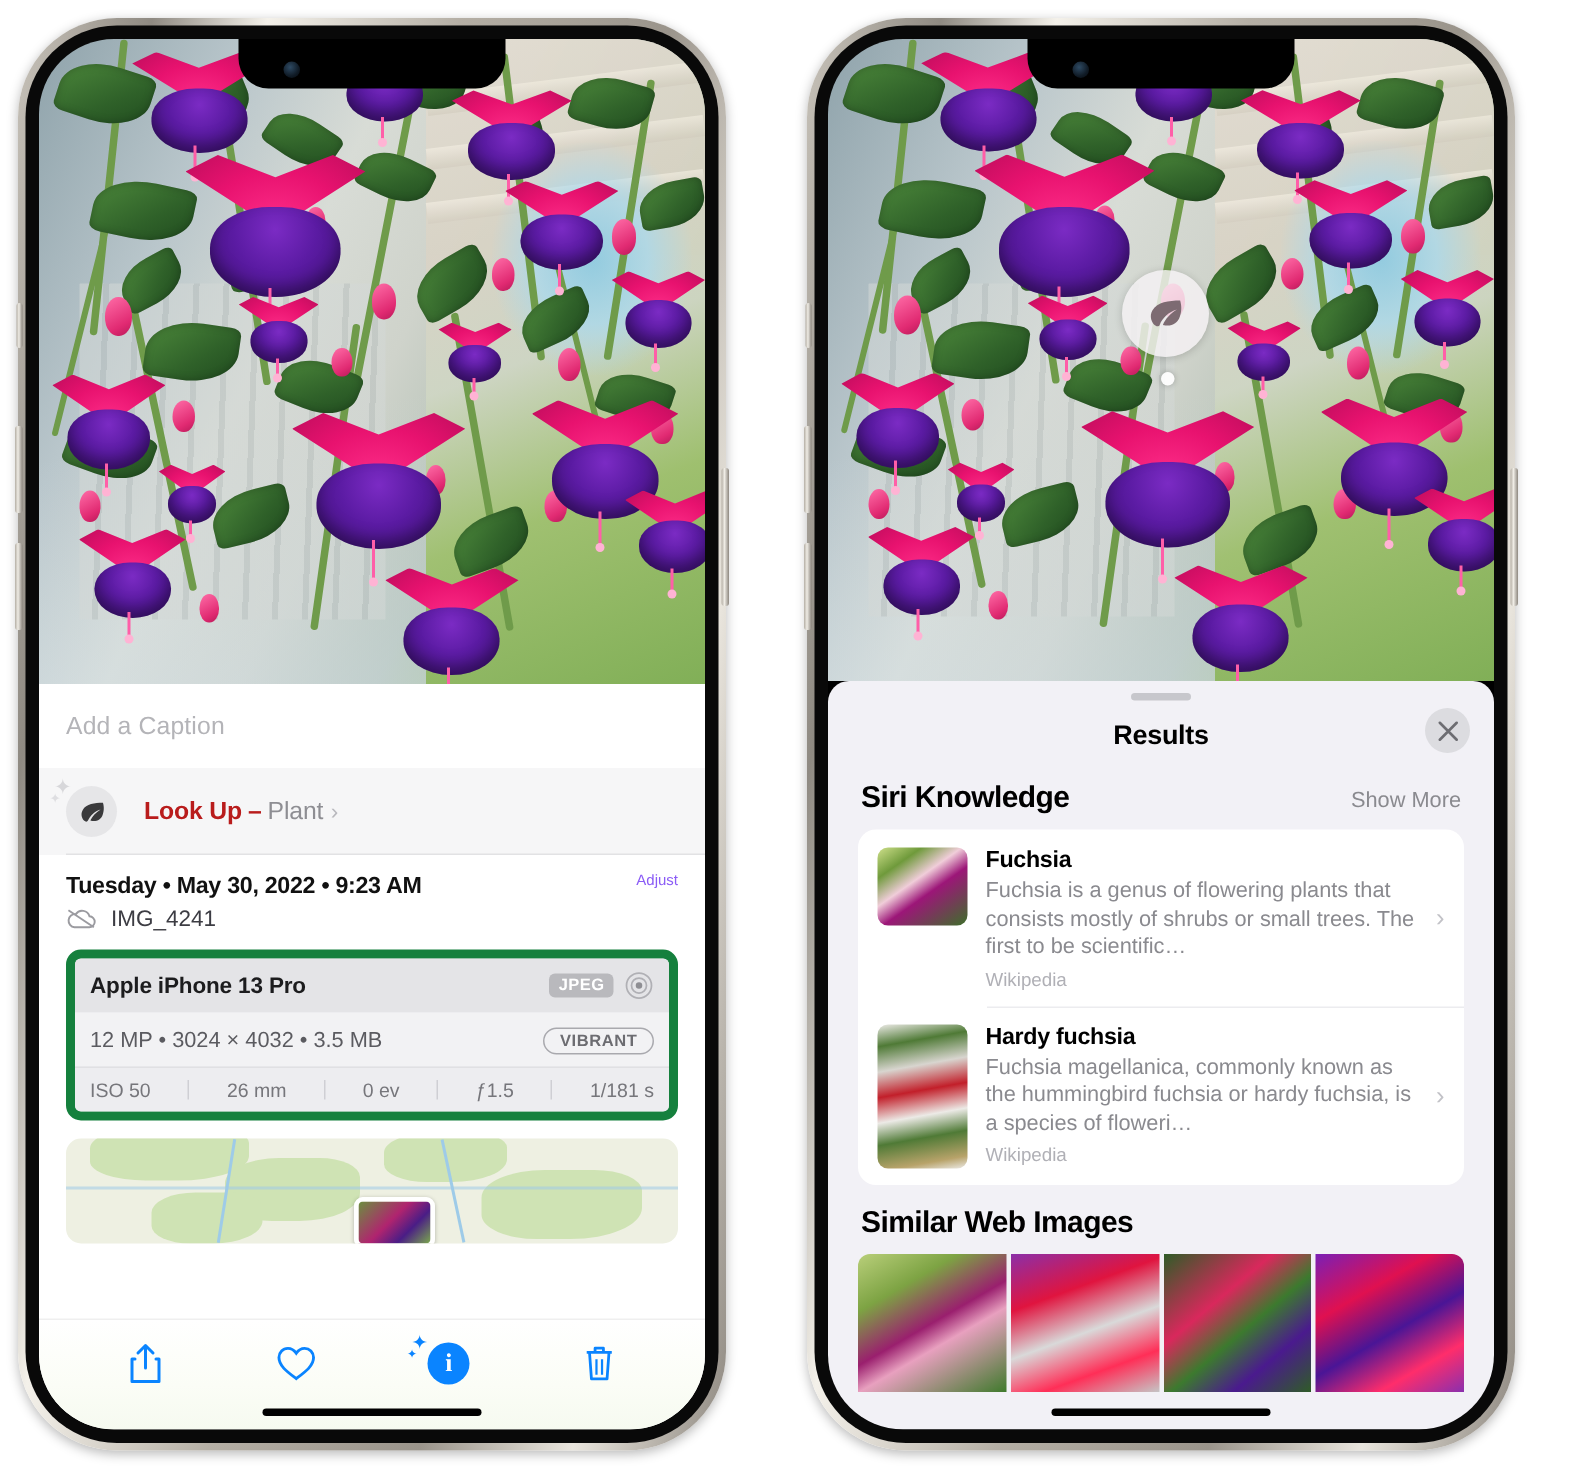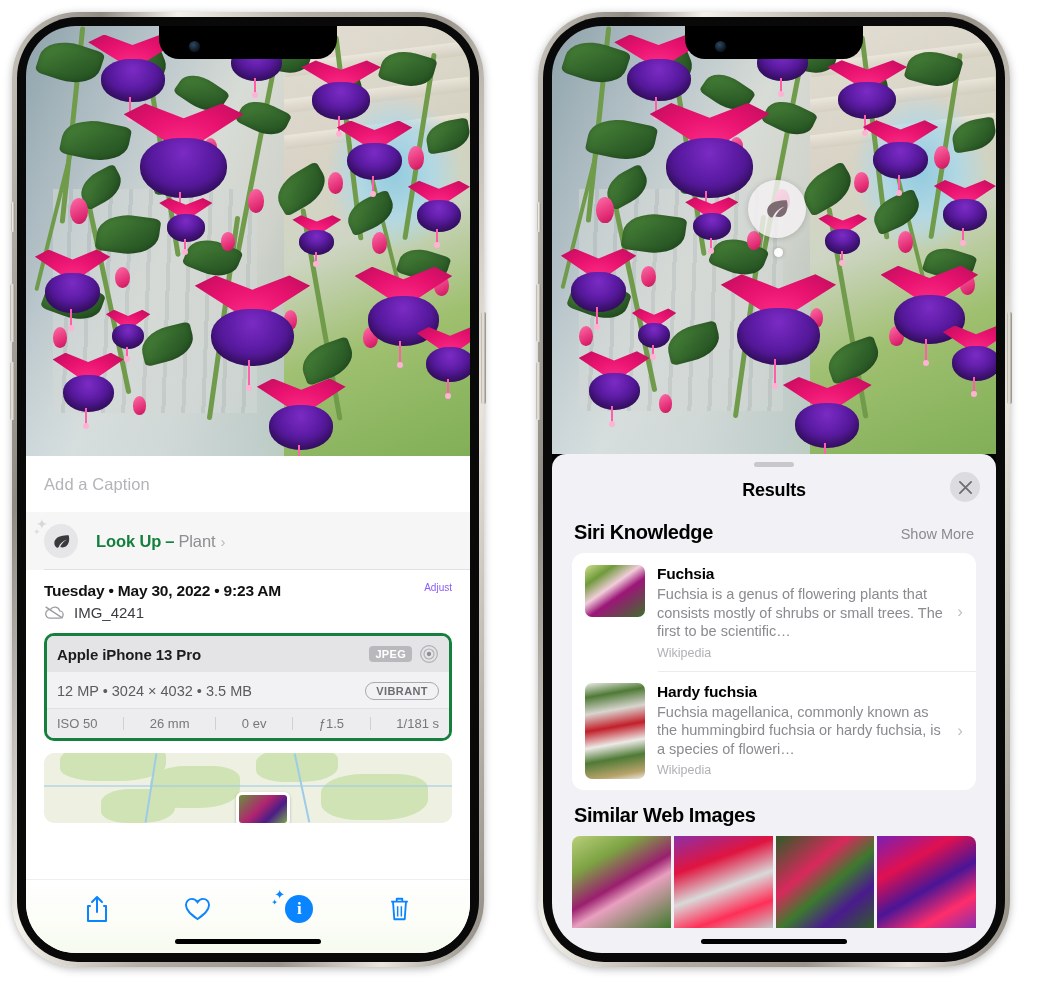--- a/index.html
+++ b/index.html
@@ -93,31 +93,31 @@
   .caption{ height:56px; display:flex; align-items:center; padding:0 18px; background:#fff; }
   .caption-ph{ font-size:16.5px; color:#b4b4b8; letter-spacing:.1px; }
 
   .lookup{ height:58px; display:flex; align-items:center; padding:0 18px; background:#f6f6f7; position:relative; }
   .lookup:after{ content:''; position:absolute; left:18px; right:0; bottom:0; height:1px; background:#e2e2e4; }
   .lu-icon{ position:relative; width:34px; height:34px; border-radius:50%; background:#e6e6e8;
             display:flex; align-items:center; justify-content:center; flex:none; }
   .lu-spark{ position:absolute; left:-8px; top:-7px; color:#d7d7da; font-size:14px; line-height:1; }
   .lu-spark2{ position:absolute; left:-11px; top:4px; color:#dedee1; font-size:9px; line-height:1; }
   .lu-text{ margin-left:18px; font-size:16.5px; letter-spacing:-.1px; }
-  .lu-text b{ font-weight:700; color:#15803d; }
+  .lu-text b{ font-weight:700; color:#b91c1c; }
   .lu-text span.sub{ color:#8e8e93; font-weight:400; }
   .chev{ color:#b9b9be; font-size:15px; margin-left:5px; }
 
   .dateline{ padding:12px 18px 0; display:flex; align-items:flex-start; justify-content:space-between; }
   .dtxt{ font-size:15.5px; font-weight:700; color:#111; letter-spacing:-.2px; }
   .adjust{ font-size:10px; color:#8b5cf6; }
   .fname{ display:flex; align-items:center; gap:9px; padding:4px 18px 10px; }
   .fname .nm{ font-size:15px; color:#3c3c43; }
 
-  .metacard{ margin:2px 18px 0; border-radius:10px; overflow:hidden; background:#efeff1; border:3px solid #15803d; }
+  .metacard{ margin:2px 18px 0; border-radius:10px; overflow:hidden; background:#efeff1; border:6px solid #15803d; }
   .mc-head{ display:flex; align-items:center; justify-content:space-between;
             padding:8px 10px; background:#e4e4e7; }
   .mc-head .dev{ font-size:15px; font-weight:700; color:#1c1c1e; letter-spacing:-.1px; }
   .mc-head .rt{ display:flex; align-items:center; gap:7px; }
   .tag-jpeg{ background:#b9b9bd; color:#fff; font-size:11px; font-weight:700;
              padding:2px 6px; border-radius:4px; letter-spacing:.3px; }
   .mc-body{ padding:7px 10px 8px; background:#f2f2f4; }
   .mc-l1{ font-size:14.5px; color:#5b5b60; }
   .mc-l2{ display:flex; align-items:center; justify-content:space-between; margin-top:3px;gap:37px; }
   .mc-l2 .t{ font-size:14.5px; color:#5b5b60; }

